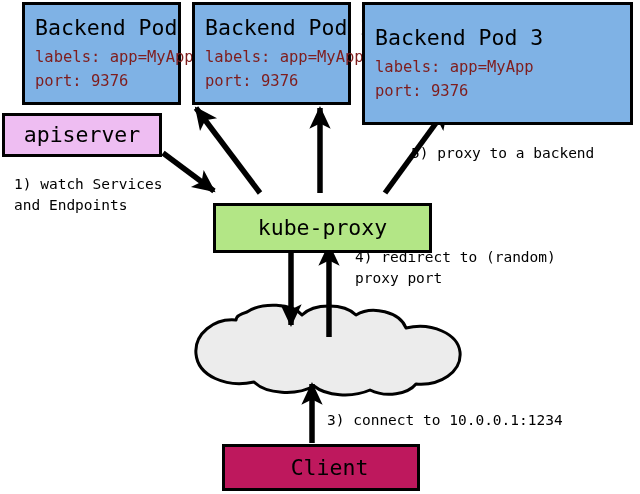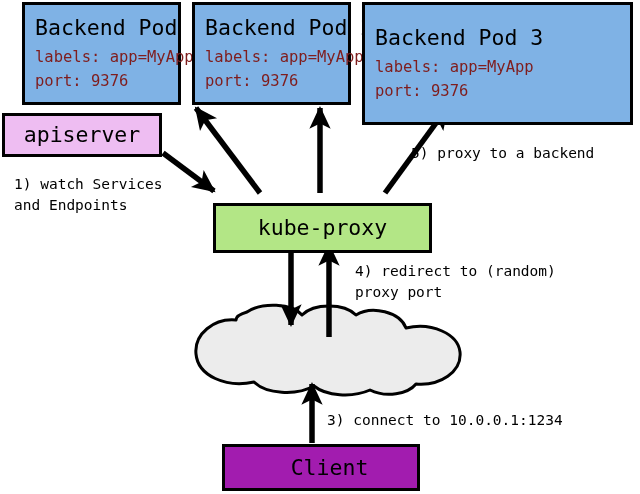--- a/index.html
+++ b/index.html
@@ -68,21 +68,21 @@
   }
   #kubeproxy .label {
     font-size: 21.5px;
     color: #000;
     line-height: 26px;
     white-space: nowrap;
   }
 
   #client {
     left: 222px; top: 444px; width: 198px; height: 47px;
-    background: #a21caf;
+    background: #be185d;
     align-items: center;
     padding-left: 17px;
   }
   #client .label {
     font-size: 21.5px;
     color: #000;
     line-height: 26px;
     white-space: nowrap;
   }
 
@@ -92,21 +92,21 @@
     font-weight: normal;
     font-size: 14.5px;
     line-height: 21px;
     color: #000;
     white-space: pre;
     letter-spacing: 0px;
   }
   #step1 { left: 14px;  top: 174px; }
   #step2 { left: 66px;  top: 245px; }
   #step3 { left: 327px; top: 410px; }
-  #step4 { left: 355px; top: 261px; }
+  #step4 { left: 355px; top: 247px; }
   #step5 { left: 411px; top: 143px; }
 
   #cloud-layer, #arrow-layer {
     position: absolute;
     left: 0; top: 0;
     width: 640px;
     height: 494px;
   }
   #arrow-layer { pointer-events: none; }
 

